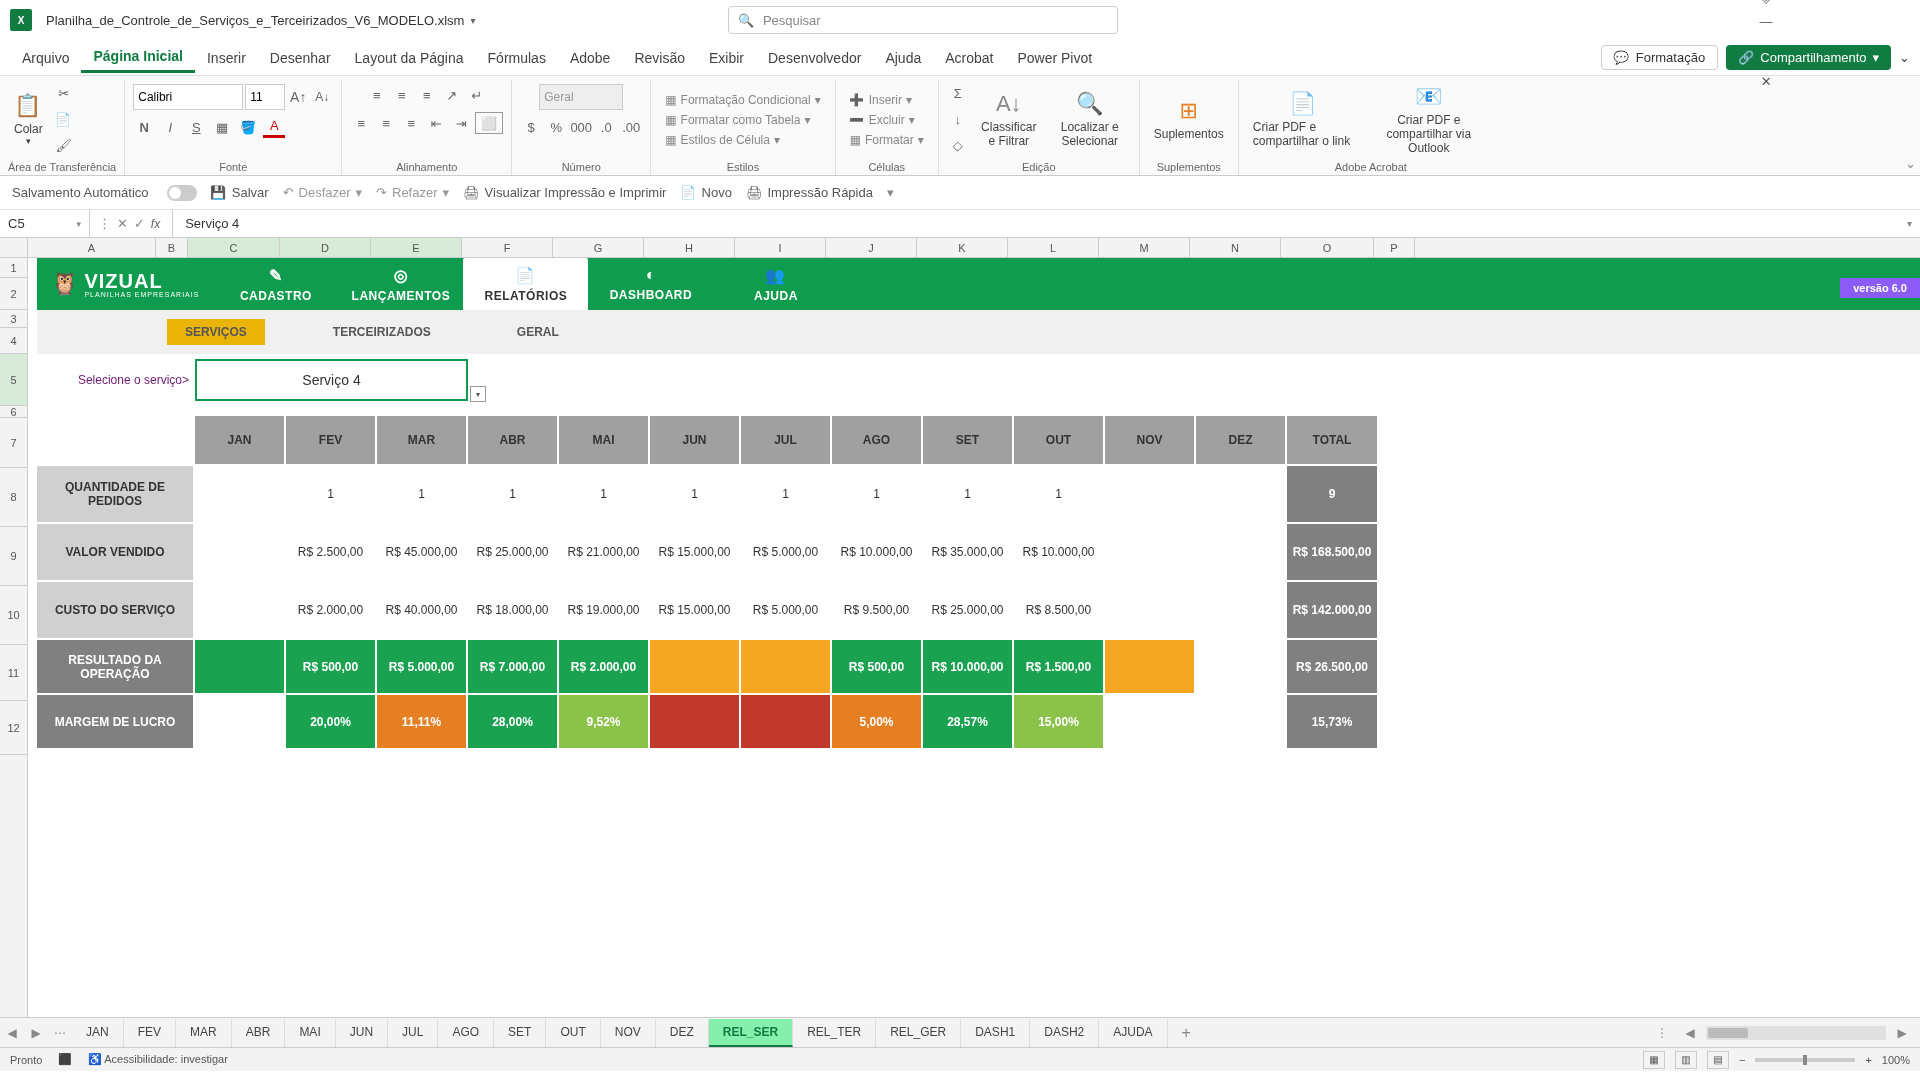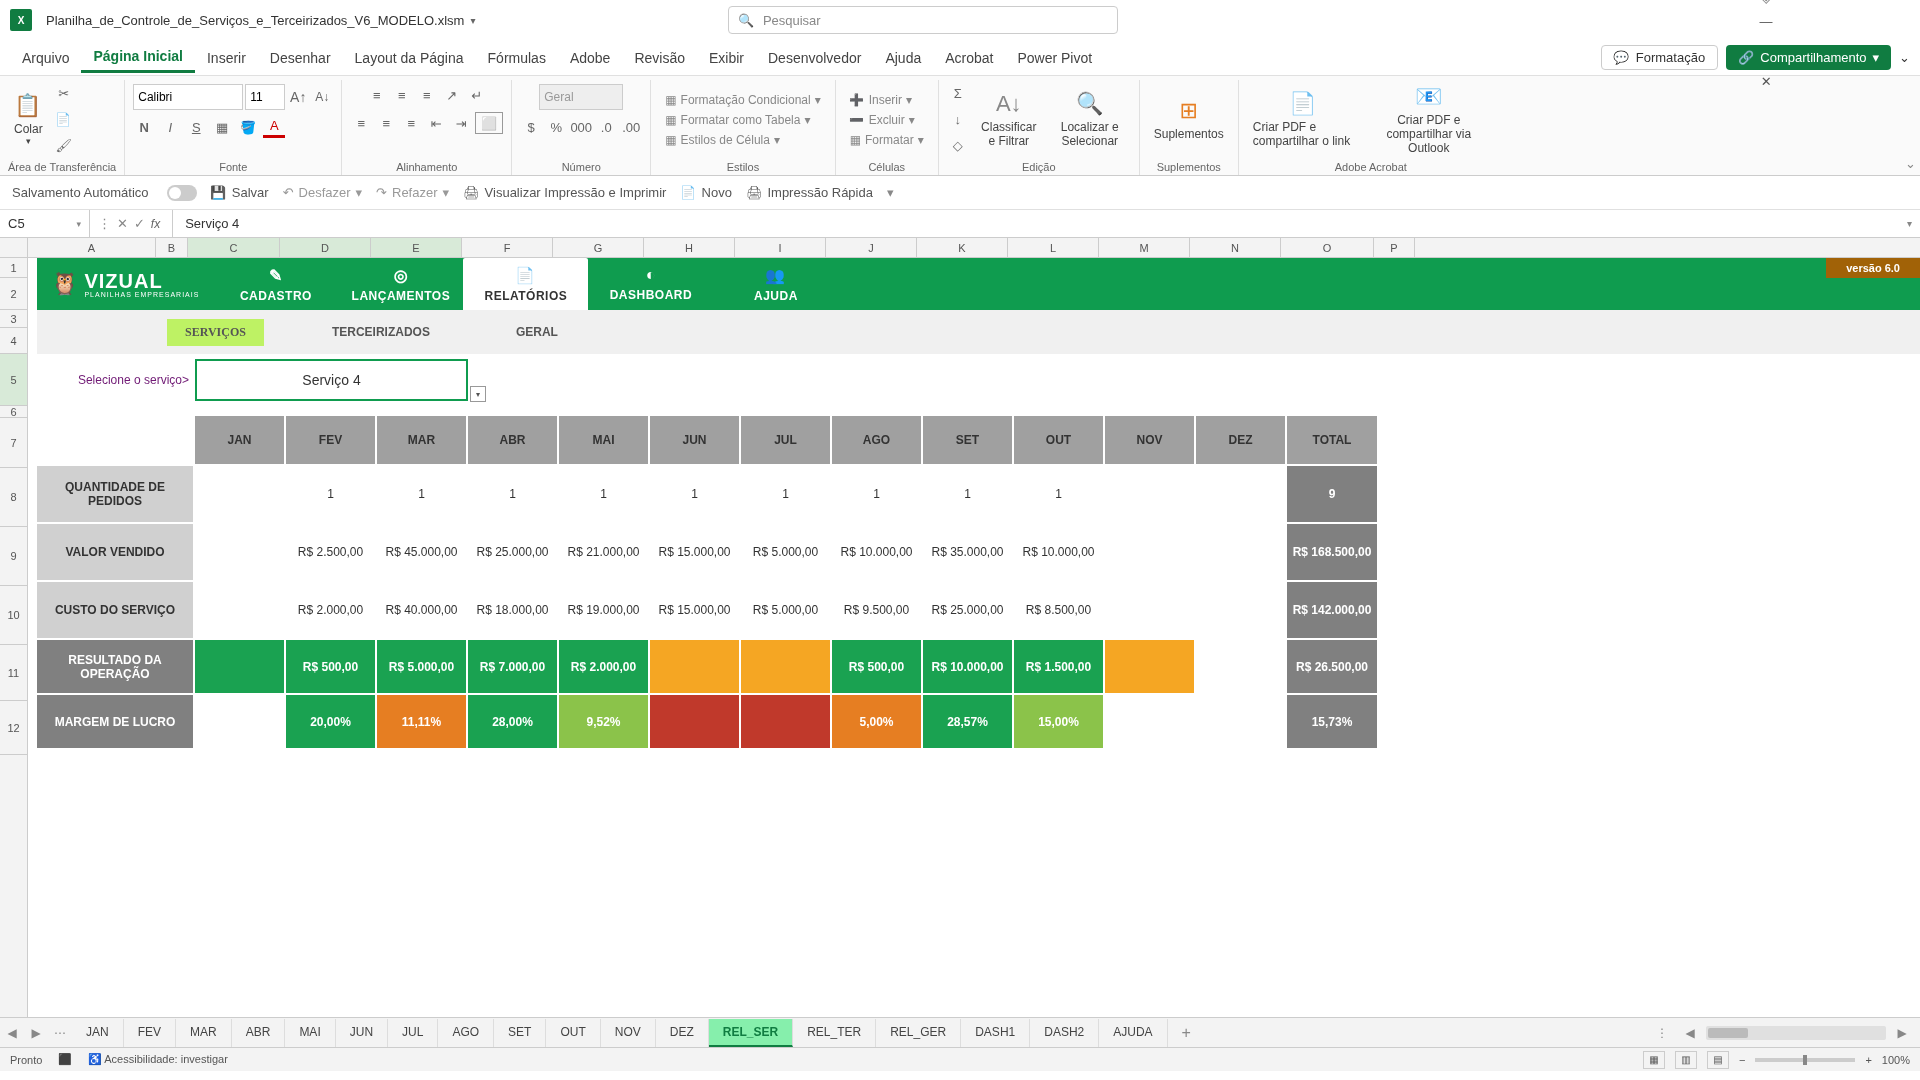--- a/index.html
+++ b/index.html
@@ -70,25 +70,25 @@
 .sheet { flex: 1; position: relative; overflow: hidden; background: #fff; }
 
 
 .app-band { position: absolute; left: 9px; top: 0; right: 0; height: 52px; background: #0f9c4f; display: flex; align-items: flex-end; color: #fff; }
 .app-band .logo { display: flex; align-items: center; padding: 0 14px; height: 100%; }
 .app-band .logo-text { font-size: 20px; font-weight: 700; letter-spacing: 1px; }
 .app-band .logo-sub { font-size: 7px; letter-spacing: 1px; margin-top: -2px; }
 .app-band .nav-item { flex: 0 0 auto; width: 125px; height: 52px; display: flex; flex-direction: column; align-items: center; justify-content: center; font-size: 12px; font-weight: 700; letter-spacing: 0.5px; cursor: pointer; }
 .app-band .nav-item .ni-icon { font-size: 16px; margin-bottom: 4px; }
 .app-band .nav-item.active { background: #fff; color: #333; border-top-left-radius: 2px; border-top-right-radius: 2px; }
-.app-band .version { margin-left: auto; background: #a16207; color: #fff; font-size: 11px; font-weight: 600; padding: 4px 20px; align-self: flex-start; }
+.app-band .version { margin-left: auto; background: #8b5cf6; color: #fff; font-size: 11px; font-weight: 600; padding: 4px 13px; align-self: flex-start; margin-top: 20px; }
 
 .subtabs { position: absolute; left: 9px; top: 52px; right: 0; height: 44px; background: #f0f0f0; display: flex; align-items: center; padding-left: 130px; gap: 50px; font-size: 12px; font-weight: 700; color: #555; }
 .subtabs .st { padding: 6px 18px; cursor: pointer; }
-.subtabs .st.active { background: #bef264; font-family: Liberation Serif, serif; }
+.subtabs .st.active { background: #eab308; }
 
 .selector-row { position: absolute; left: 9px; top: 96px; right: 0; height: 52px; display: flex; align-items: center; }
 .selector-row .lbl { width: 158px; text-align: right; padding-right: 6px; font-size: 12px; color: #701a75; }
 .selector-row .dd { width: 273px; height: 42px; border: 2px solid #0f9c4f; display: flex; align-items: center; justify-content: center; font-size: 14px; color: #333; margin-left: 0; }
 .selector-row .dd-caret { width: 16px; height: 16px; border: 1px solid #999; display: flex; align-items: center; justify-content: center; font-size: 8px; color: #555; margin-left: 2px; align-self: flex-end; margin-bottom: 4px; background: #fff; }
 
 
 .tbl { position: absolute; left: 9px; top: 158px; right: 0; }
 .tbl .row { display: flex; }
 .tbl .cell { height: 50px; display: flex; align-items: center; justify-content: center; font-size: 12px; border-right: 2px solid #fff; border-bottom: 2px solid #fff; }

